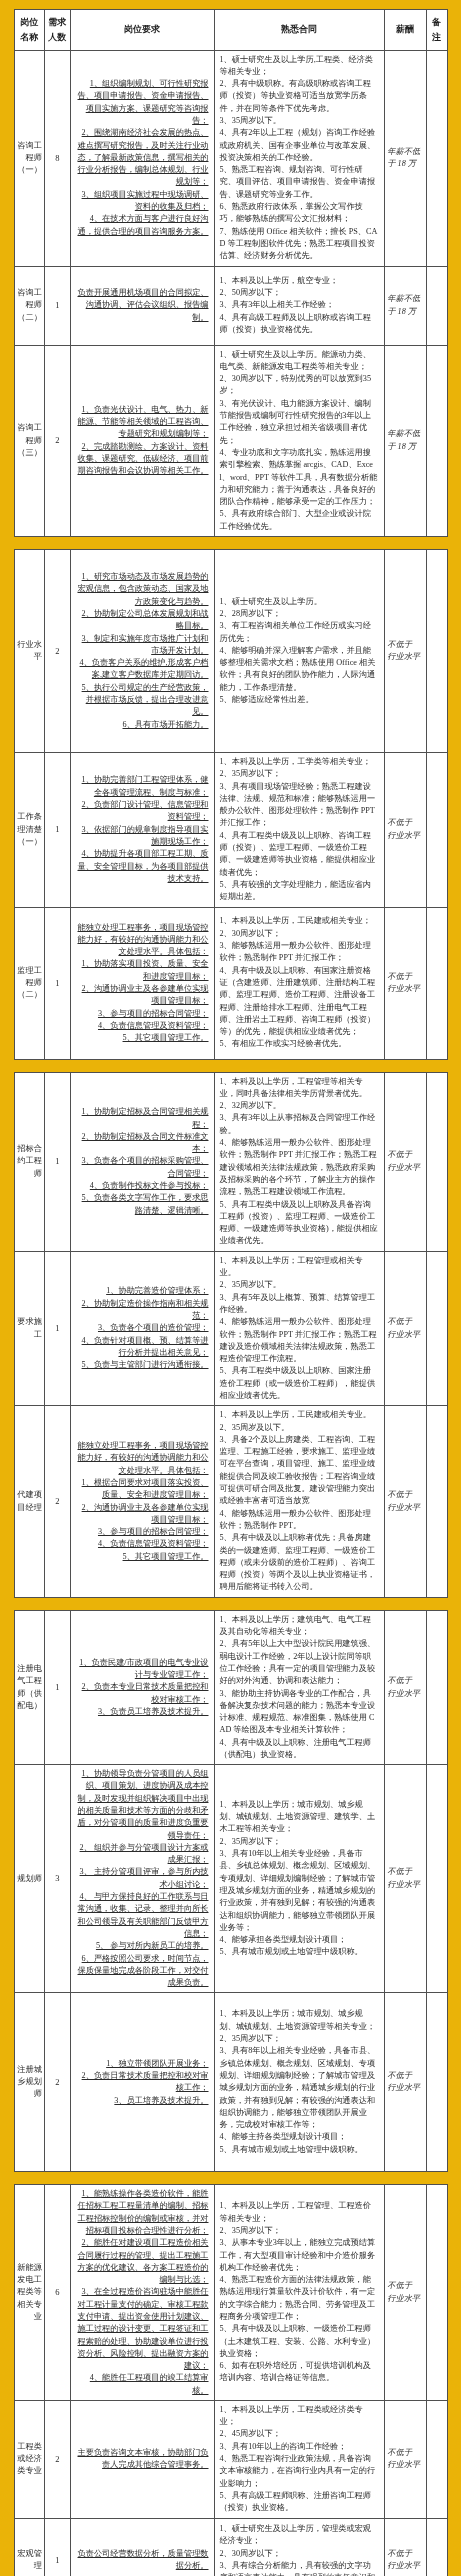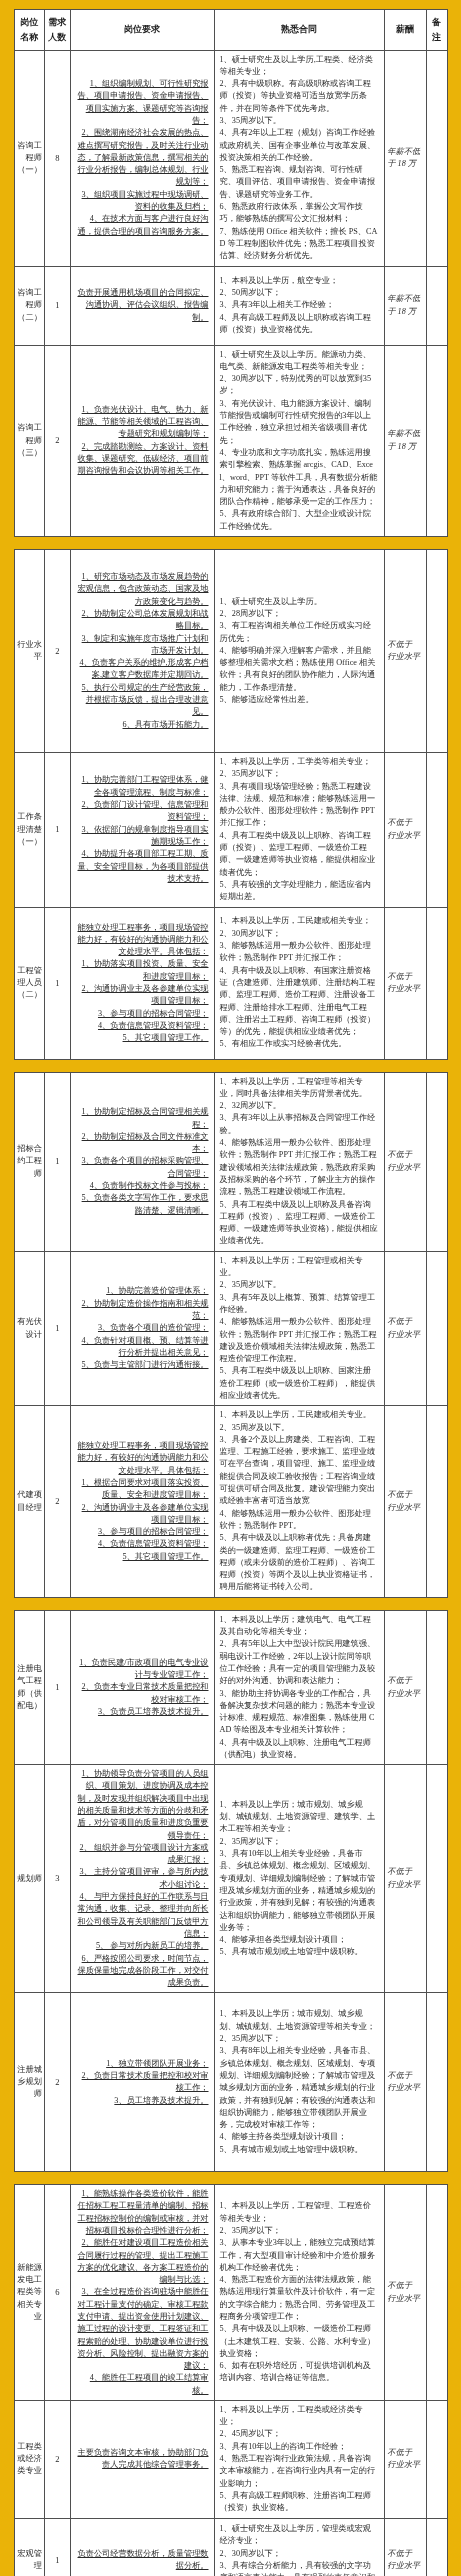--- a/index.html
+++ b/index.html
@@ -147,21 +147,21 @@
           <td class="c-req">1、本科及以上学历，工学类等相关专业；
 2、35周岁以下；
 3、具有项目现场管理经验；熟悉工程建设法律、法规、规范和标准；能够熟练运用一般办公软件、图形处理软件；熟悉制作 PPT 并汇报工作；
 4、具有工程类中级及以上职称、咨询工程师（投资）、监理工程师、一级造价工程师、一级建造师等执业资格，能提供相应业绩者优先；
 5、具有较强的文字处理能力，能适应省内短期出差。</td>
           <td class="c-salary">不低于
 行业水平</td>
           <td class="c-note"></td>
         </tr>
         <tr style="height: 152px;">
-          <td class="c-name">工程管理人员（二）</td>
+          <td class="c-name">监理工程师（二）</td>
           <td class="c-count">1</td>
           <td class="c-duties">能独立处理工程事务，项目现场管控能力好，有较好的沟通协调能力和公文处理水平。具体包括：
 1、协助落实项目投资、质量、安全和进度管理目标；
 2、沟通协调业主及各参建单位实现项目管理目标；
 3、参与项目的招标合同管理；
 4、负责信息管理及资料管理；
 5、其它项目管理工作。</td>
           <td class="c-req">1、本科及以上学历，工民建或相关专业；
 2、30周岁以下；
 3、能够熟练运用一般办公软件、图形处理软件；熟悉制作 PPT 并汇报工作；
@@ -194,21 +194,21 @@
           <td class="c-req">1、本科及以上学历，工程管理等相关专业，同时具备法律相关学历背景者优先。
 2、32周岁以下。
 3、具有3年以上从事招标及合同管理工作经验。
 4、能够熟练运用一般办公软件、图形处理软件；熟悉制作 PPT 并汇报工作；熟悉工程建设领域相关法律法规政策，熟悉政府采购及招标采购的各个环节，了解业主方的操作流程，熟悉工程建设领域工作流程。
 5、具有工程类中级及以上职称及具备咨询工程师（投资）、监理工程师、一级造价工程师、一级建造师等执业资格)，能提供相应业绩者优先。</td>
           <td class="c-salary">不低于
 行业水平</td>
           <td class="c-note"></td>
         </tr>
         <tr style="height: 126px;">
-          <td class="c-name">有光伏设计</td>
+          <td class="c-name">要求施工</td>
           <td class="c-count">1</td>
           <td class="c-duties">1、协助完善造价管理体系；
 2、协助制定造价操作指南和相关规范；
 3、负责各个项目的造价管理；
 4、负责针对项目概、预、结算等进行分析并提出相关意见；
 5、负责与主管部门进行沟通衔接。</td>
           <td class="c-req">1、本科及以上学历；工程管理或相关专业。
 2、35周岁以下。
 3、具有5年及以上概算、预算、结算管理工作经验。
 4、能够熟练运用一般办公软件、图形处理软件；熟悉制作 PPT 并汇报工作；熟悉工程建设及造价领域相关法律法规政策，熟悉工程造价管理工作流程。

